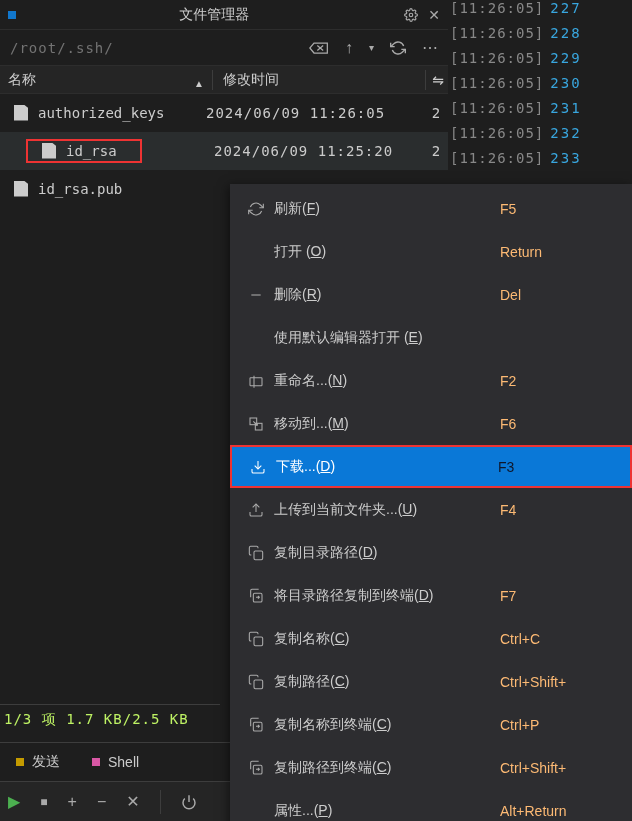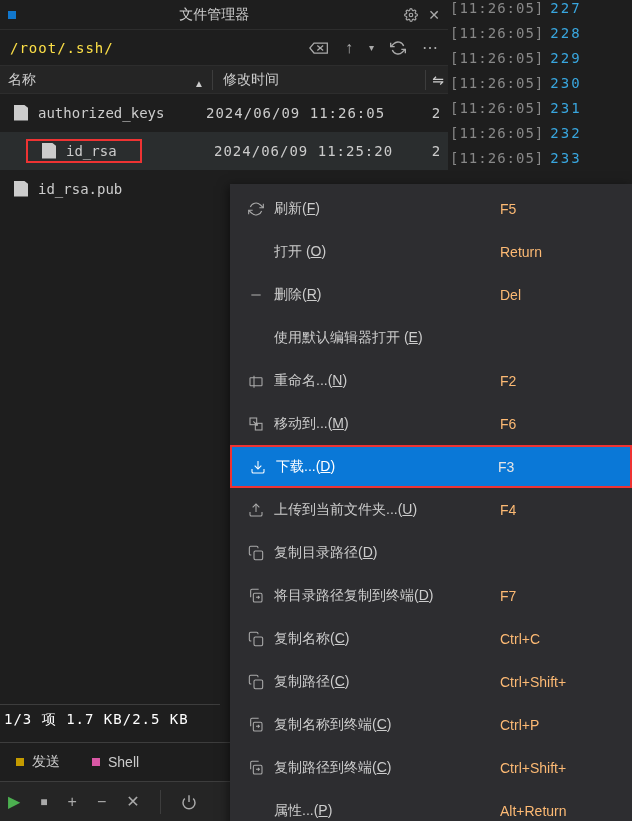--- a/index.html
+++ b/index.html
@@ -40,21 +40,21 @@
     .path-bar {
       display: flex;
       align-items: center;
       padding: 6px 10px;
       height: 36px;
       border-bottom: 1px solid #2d2d2d;
     }
     .path-text {
       flex: 1;
       font-family: "Consolas", monospace;
-      color: #fde047;
+      color: #737373;
       letter-spacing: 1px;
     }
     .path-icons { display: flex; gap: 16px; align-items: center; }
     .path-icons span { color: #aaa; cursor: pointer; font-size: 16px; }
     .columns-header {
       display: flex;
       align-items: center;
       height: 28px;
       background: #252525;
       border-bottom: 1px solid #2d2d2d;
@@ -87,21 +87,21 @@
       display: inline-flex;
       align-items: center;
       width: 116px;
     }
     .status-bar {
       position: absolute;
       bottom: 86px;
       left: 0;
       width: 220px;
       padding: 6px 4px;
-      color: #ffffff;
+      color: #bef264;
       font-family: "Consolas", monospace;
       letter-spacing: 1px;
       border-top: 1px solid #3d3d3d;
     }
     .tabs {
       position: absolute;
       bottom: 40px;
       left: 0;
       width: 230px;
       display: flex;
@@ -170,21 +170,21 @@
     .menu-item .m-icon {
       width: 36px;
       display: flex;
       justify-content: center;
       align-items: center;
       color: #aaa;
     }
     .menu-item.highlight .m-icon { color: #fff; }
     .menu-item .m-label { flex: 1; }
     .menu-item .m-short { width: 124px; color: #fdba74; }
-    .menu-item.highlight .m-short { color: #e5e5e5; }
+    .menu-item.highlight .m-short { color: #0f172a; }
     .red-box-menu { border: 2px solid #e33; }
     .mnemonic { text-decoration: underline; }
     svg { display: block; }
   </style>
 </head>
 <body>
 
 <div class="file-manager">
   <div class="fm-header">
     <span class="dot"></span>

